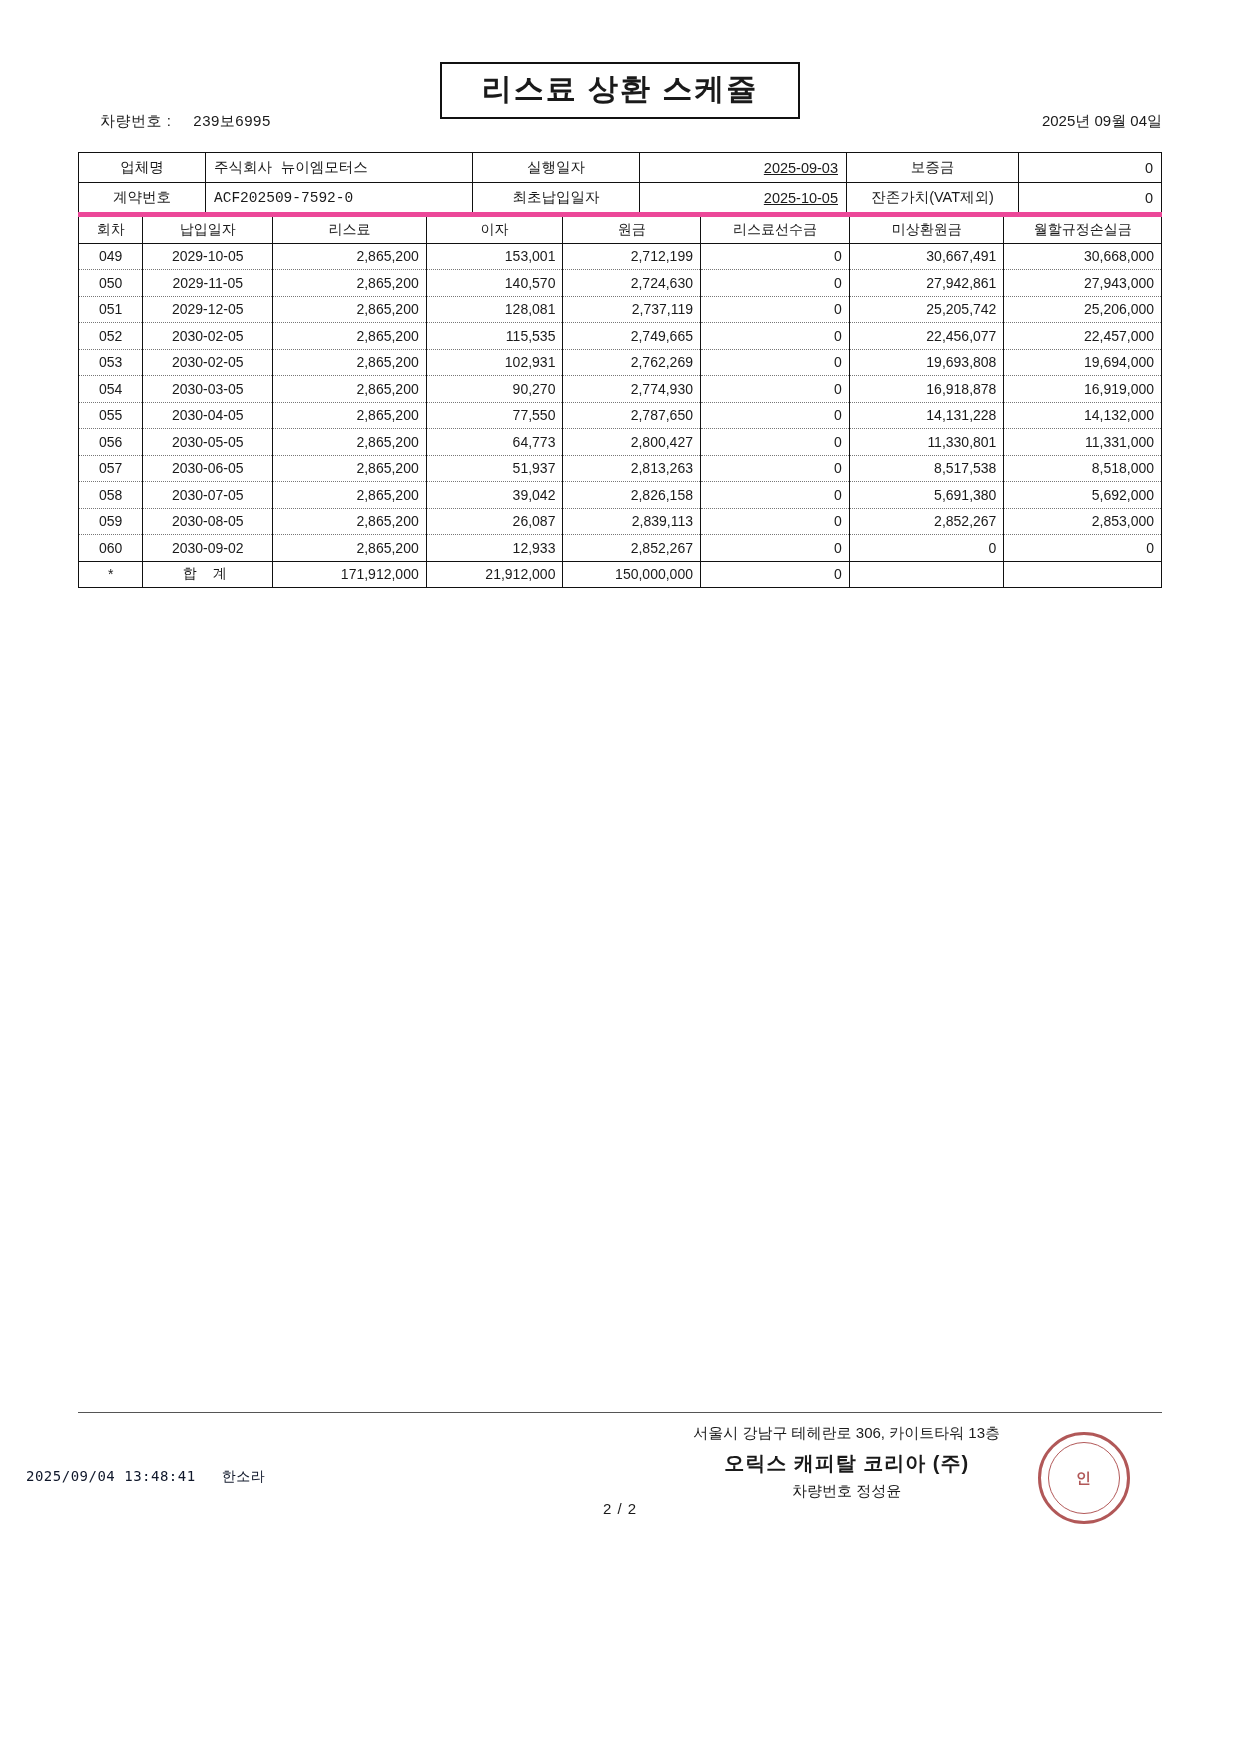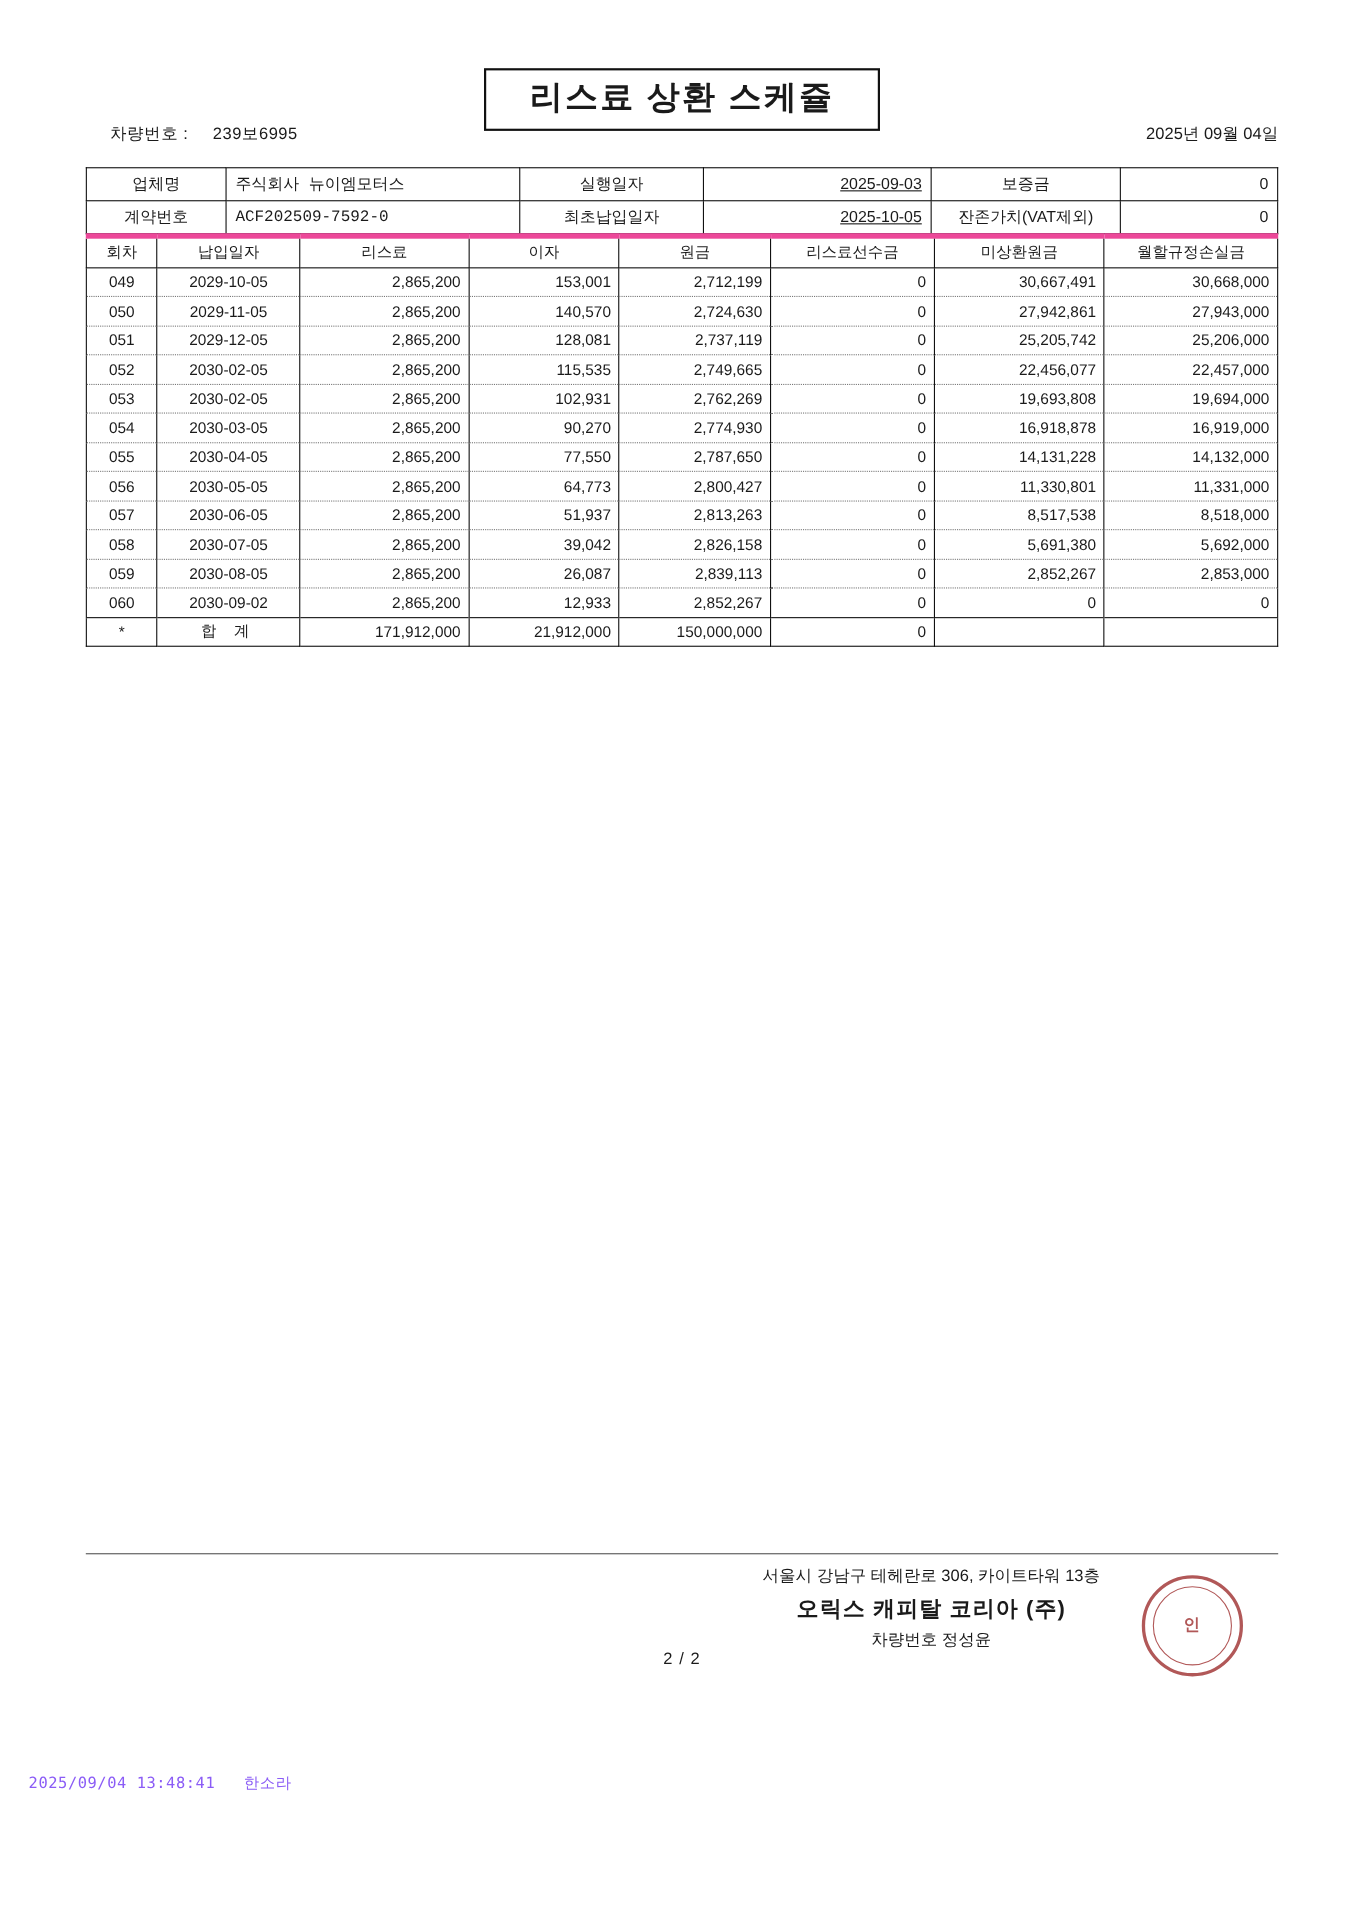--- a/index.html
+++ b/index.html
@@ -202,25 +202,25 @@
     top: 1500px;
     text-align: center;
     font-size: 15px;
     font-weight: normal;
     letter-spacing: 1px;
   }
 
   .stamp-line {
     position: absolute;
     left: 26px;
-    top: 1612px;
+    top: 1468px;
     font-family: "DejaVu Sans Mono", monospace;
     font-size: 14px;
     letter-spacing: 0.5px;
-    color: #8b5cf6;
+    color: #0f172a;
   }
   .stamp-line .user { margin-left: 26px; font-family: "Liberation Sans", sans-serif; }
 </style>
 </head>
 <body>
 
 <div class="page">
 
   <div class="title-wrap">
     <div class="title-box">리스료 상환 스케쥴</div>

